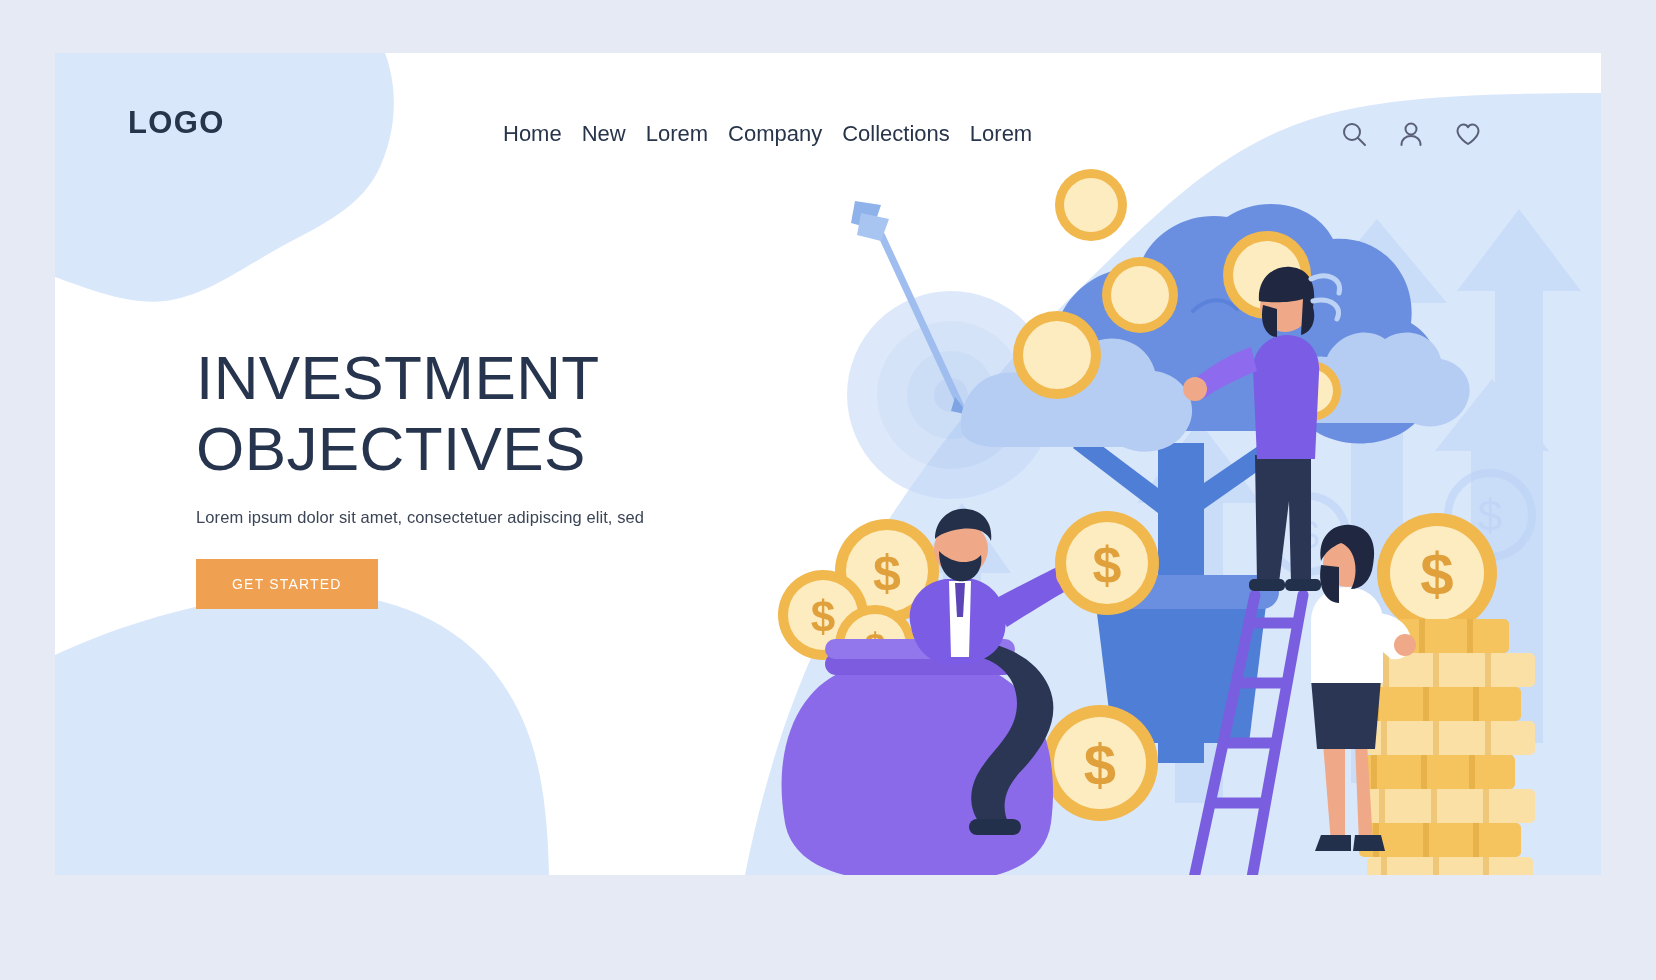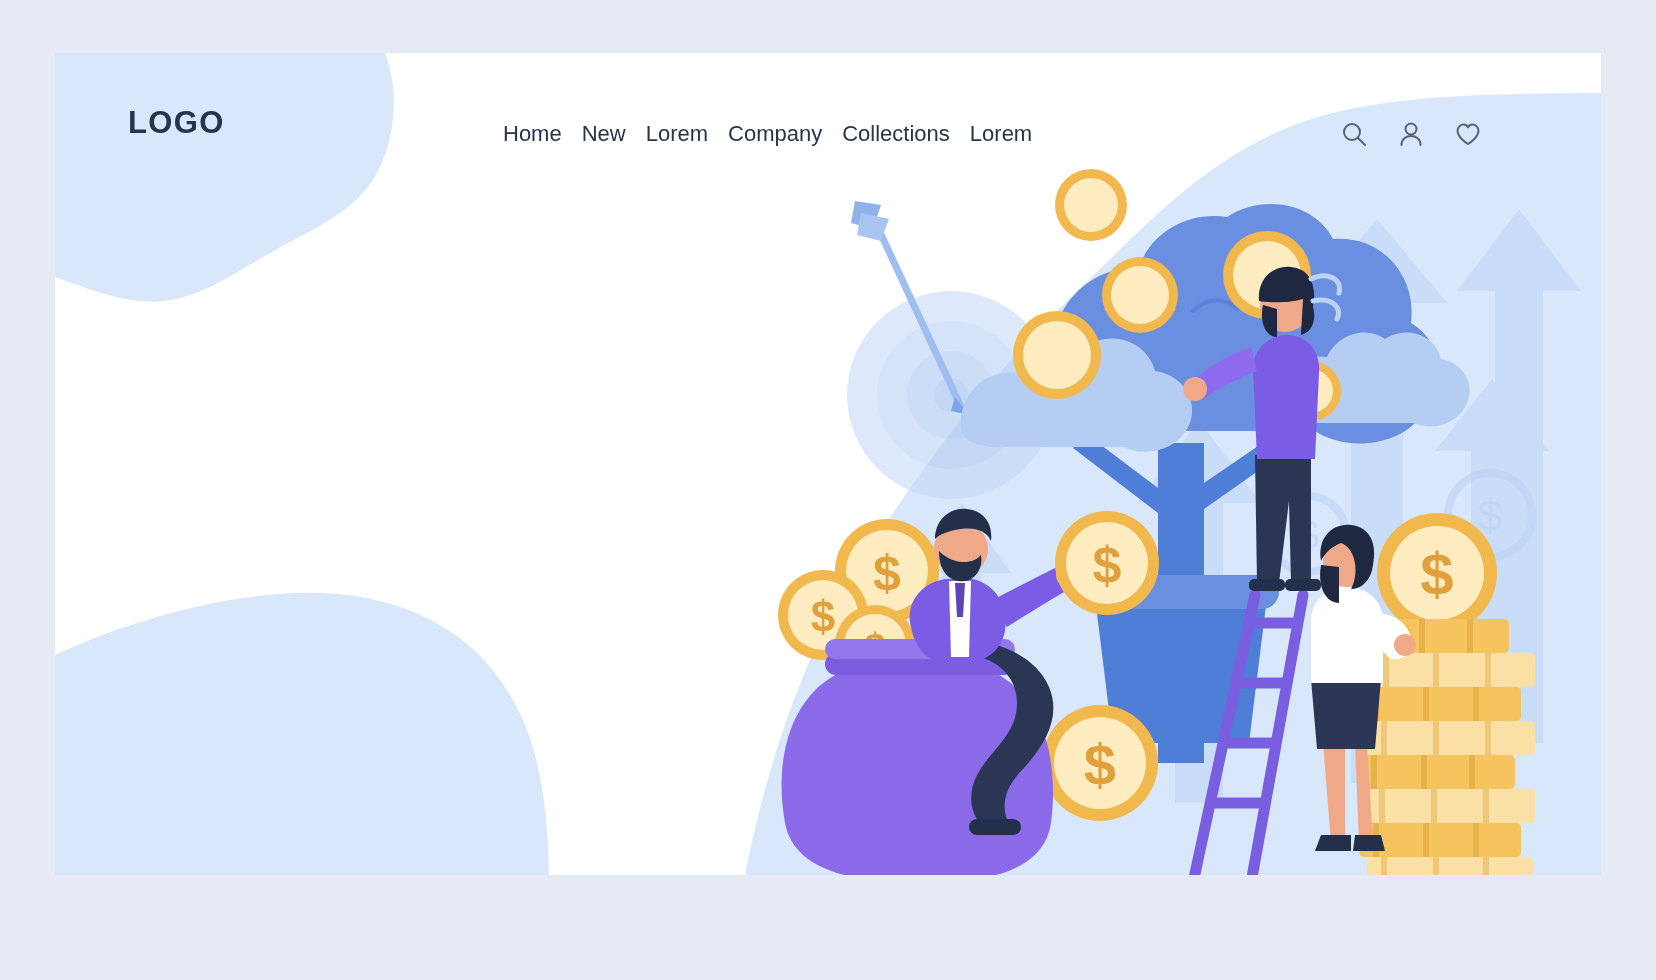--- a/index.html
+++ b/index.html
@@ -446,15 +446,23 @@
         <span class="icon-btn">
           <svg width="28" height="28" viewBox="0 0 28 28" fill="none" stroke="#5a5f78" stroke-width="2" stroke-linejoin="round">
             <path d="M14,24 C14,24 3.5,17.5 3.5,10.8 C3.5,7.2 6.3,4.6 9.6,4.6
                      C11.7,4.6 13.2,5.8 14,7.2 C14.8,5.8 16.3,4.6 18.4,4.6
                      C21.7,4.6 24.5,7.2 24.5,10.8 C24.5,17.5 14,24 14,24 Z"></path>
           </svg>
         </span>
       </div>
     </div>
 
+    <div class="hero">
+      <h1 class="hero-title">
+        <span>INVESTMENT</span><br>
+        <span>OBJECTIVES</span>
+      </h1>
+      <p class="hero-sub">Lorem ipsum dolor sit amet, consectetuer adipiscing elit, sed</p>
+      <button class="cta">GET STARTED</button>
+    </div>
 
   </div>
 </div>
 
 </body></html>

